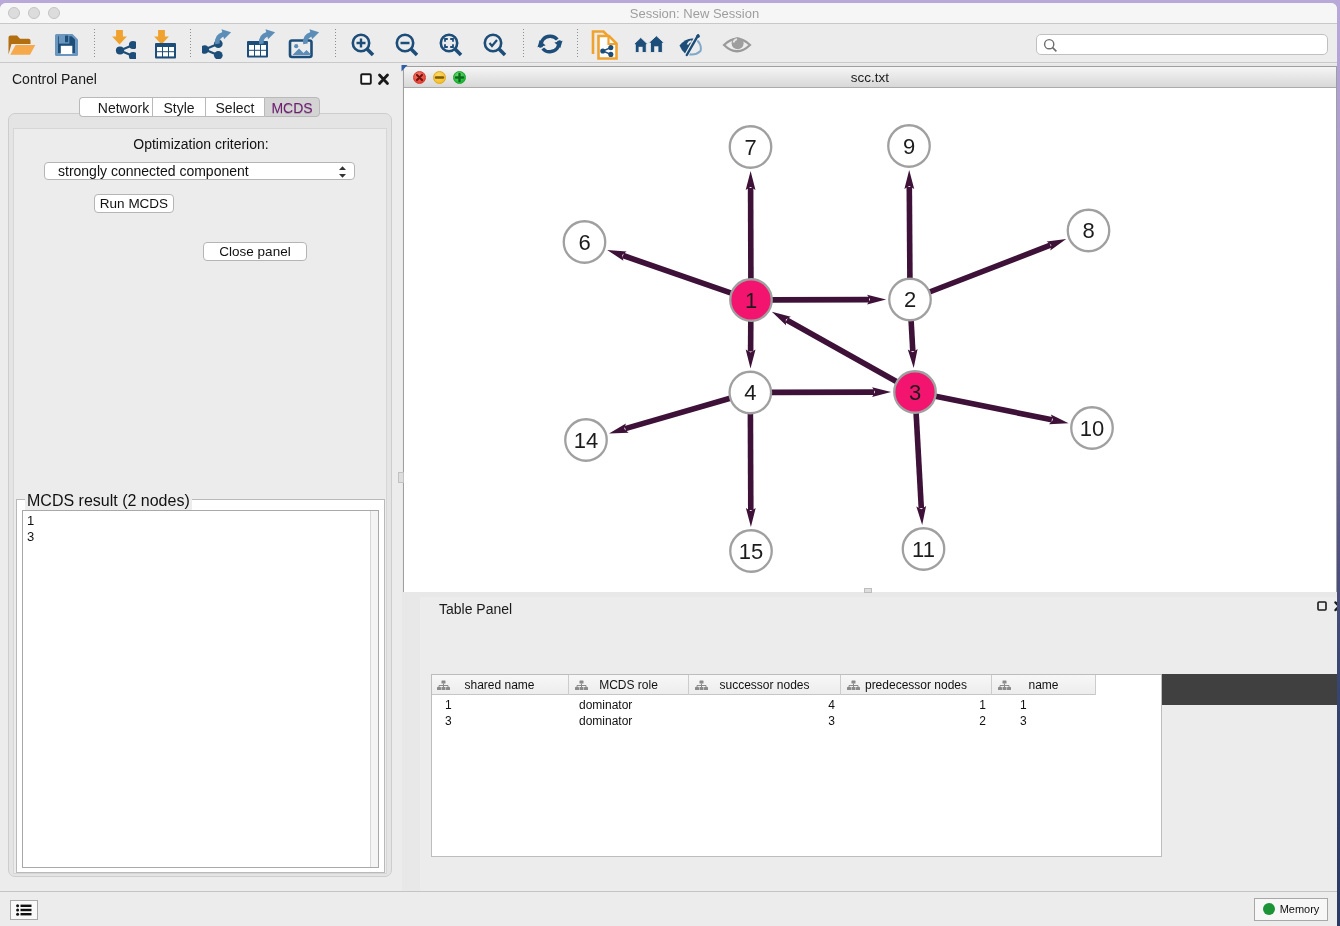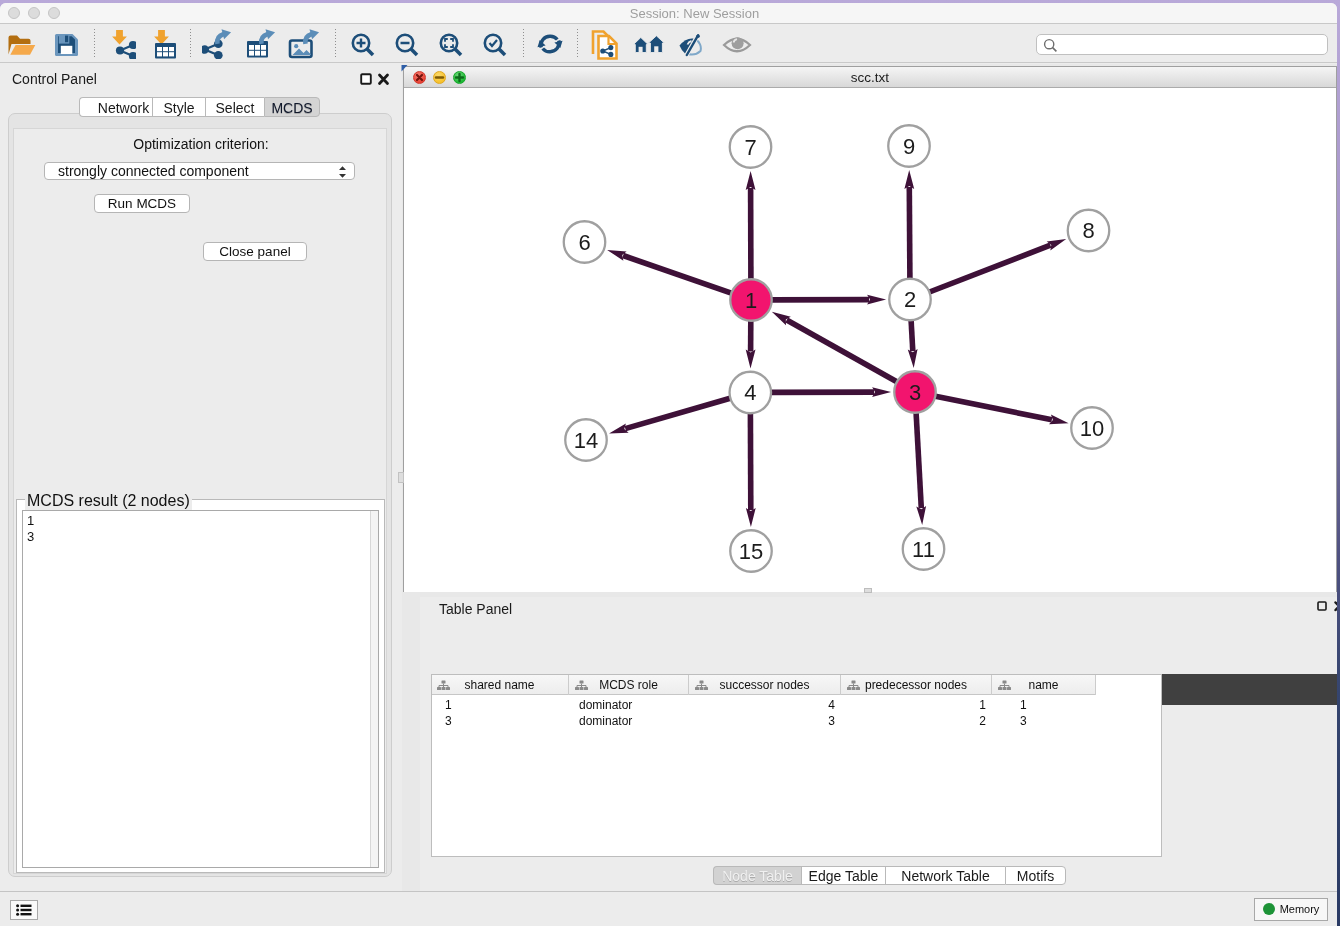--- a/index.html
+++ b/index.html
@@ -15,21 +15,21 @@
 #searchbox { position:absolute; left:1036px; top:10px; width:292px; height:21px; background:#fff; border:1px solid #c0c0c0; border-radius:5px; }
 
 #cp { position:absolute; left:0; top:61px; width:402px; height:830px; background:#ececec; }
 #cp-title { position:absolute; left:12px; top:7px; font-size:14px; color:#1a1a1a; }
 #cp-panel { position:absolute; left:8px; top:49px; width:384px; height:764px; background:#e4e4e4; border:1px solid #cdcdcd; border-radius:7px; }
 #cp-inner { position:absolute; left:4px; top:14px; width:374px; height:746px; background:#ececec; border:1px solid #d6d6d6; }
 #tabs { position:absolute; left:79px; top:33px; height:20px; display:flex; z-index:5; }
 .tab { height:20px; line-height:20px; font-size:14px; text-align:center; background:#fff; border:1px solid #b9b9b9; border-right:none; color:#1a1a1a; }
 .tab:first-child { border-radius:4px 0 0 4px; }
 .tab:last-child  { border-radius:0 4px 4px 0; border-right:1px solid #b9b9b9; }
-.tab.sel { background:#d4d4d4; color:#0f172a; text-shadow:0 1px 0 #aaa; }
+.tab.sel { background:#d4d4d4; color:#701a75; text-shadow:0 1px 0 #aaa; }
 #opt-label { position:absolute; left:0; top:72px; width:100%; text-align:center; font-size:14px; color:#111; }
 #dropdown { position:absolute; left:44px; top:98px; width:311px; height:18px; background:#fff; border:1px solid #b5b5b5; border-radius:4px; font-size:14px; line-height:17px; padding-left:13px; color:#111; }
 .btn { position:absolute; height:19px; background:#fff; border:1px solid #b5b5b5; border-radius:4px; font-size:13.5px; text-align:center; line-height:17px; color:#111; }
 
 #fs { position:absolute; left:16px; top:435px; width:369px; height:374px; background:#fff; border:1px solid #b9b9b9; }
 #fs-legend { position:absolute; left:8px; top:-8px; background:#ececec; font-size:16px; color:#111; padding:0 2px; }
 #fs-ta { position:absolute; left:5px; top:10px; right:5px; bottom:4px; background:#fff; border:1px solid #a9a9a9; font-size:13px; color:#111; padding:2px 0 0 4px; line-height:16px; }
 #fs-sb { position:absolute; right:0; top:0; bottom:0; width:8px; background:#f4f4f4; border-left:1px solid #d8d8d8; }
 
 #right { position:absolute; left:402px; top:61px; width:935px; height:830px; background:#e8e8e8; }
@@ -224,21 +224,21 @@
     <div id="tabs">
       <div class="tab" style="width:73px;padding-left:15px;">Network</div>
       <div class="tab" style="width:53px;">Style</div>
       <div class="tab" style="width:59px;">Select</div>
       <div class="tab sel" style="width:56px;">MCDS</div>
     </div>
     <div id="opt-label">Optimization criterion:</div>
     <div id="dropdown">strongly connected component<svg class="abs" style="right:6px; top:2px;" width="11" height="14" viewBox="0 0 11 14">
           <path d="M2 5 L5.5 1.2 L9 5 Z M2 9 L5.5 12.8 L9 9 Z" fill="#333"></path>
         </svg></div>
-    <div class="btn" style="left:94px; top:130px; width:96px;">Run MCDS</div>
+    <div class="btn" style="left:94px; top:130px; width:80px;">Run MCDS</div>
     <div class="btn" style="left:203px; top:130px; width:104px;margin-top:48px;">Close panel</div>
     <div id="fs">
       <div id="fs-legend">MCDS result (2 nodes)</div>
       <div id="fs-ta">1<br>3<div id="fs-sb"></div></div>
     </div>
   </div>
   <div id="right">
     <div id="nwin">
       <div id="nwin-tb">
         <div class="mtl" style="left:9px;  background:radial-gradient(circle at 40% 30%,#f67d72,#ea4335 70%); border:1px solid #cf3a2e;"></div>
@@ -420,26 +420,20 @@
           <div class="td" style="left:147px; top:22px;">dominator</div>
           <div class="td" style="left:363px; top:22px; width:40px; text-align:right;">4</div>
           <div class="td" style="left:514px; top:22px; width:40px; text-align:right;">1</div>
           <div class="td" style="left:588px; top:22px;">1</div>
           <div class="td" style="left:13px; top:38px;">3</div>
           <div class="td" style="left:147px; top:38px;">dominator</div>
           <div class="td" style="left:363px; top:38px; width:40px; text-align:right;">3</div>
           <div class="td" style="left:514px; top:38px; width:40px; text-align:right;">2</div>
           <div class="td" style="left:588px; top:38px;">3</div>
       </div>
-      <div id="btabs">
-        <div class="btab sel" style="width:88px;">Node Table</div>
-        <div class="btab" style="width:84px;">Edge Table</div>
-        <div class="btab" style="width:120px;">Network Table</div>
-        <div class="btab" style="width:61px;">Motifs</div>
-      </div>
     </div>
   </div>
   <div class="abs" style="left:398px; top:469px; width:6px; height:11px; background:#dedede; border:1px solid #c2c2c2; z-index:40;"></div>
 <div class="abs" style="left:864px; top:585px; width:8px; height:5px; background:#dedede; border:1px solid #bdbdbd; z-index:40;"></div>
 <svg class="abs" style="left:401px; top:62px; z-index:41;" width="7" height="7" viewBox="0 0 7 7">
       <path d="M0.5 0 L6.5 0 L0.5 6.5 Z" fill="#2e5ea7"></path>
     </svg>
 <div id="status">
     <div id="listbtn">
         <svg width="16" height="12" viewBox="0 0 16 12" style="position:absolute; left:5px; top:3px;">

